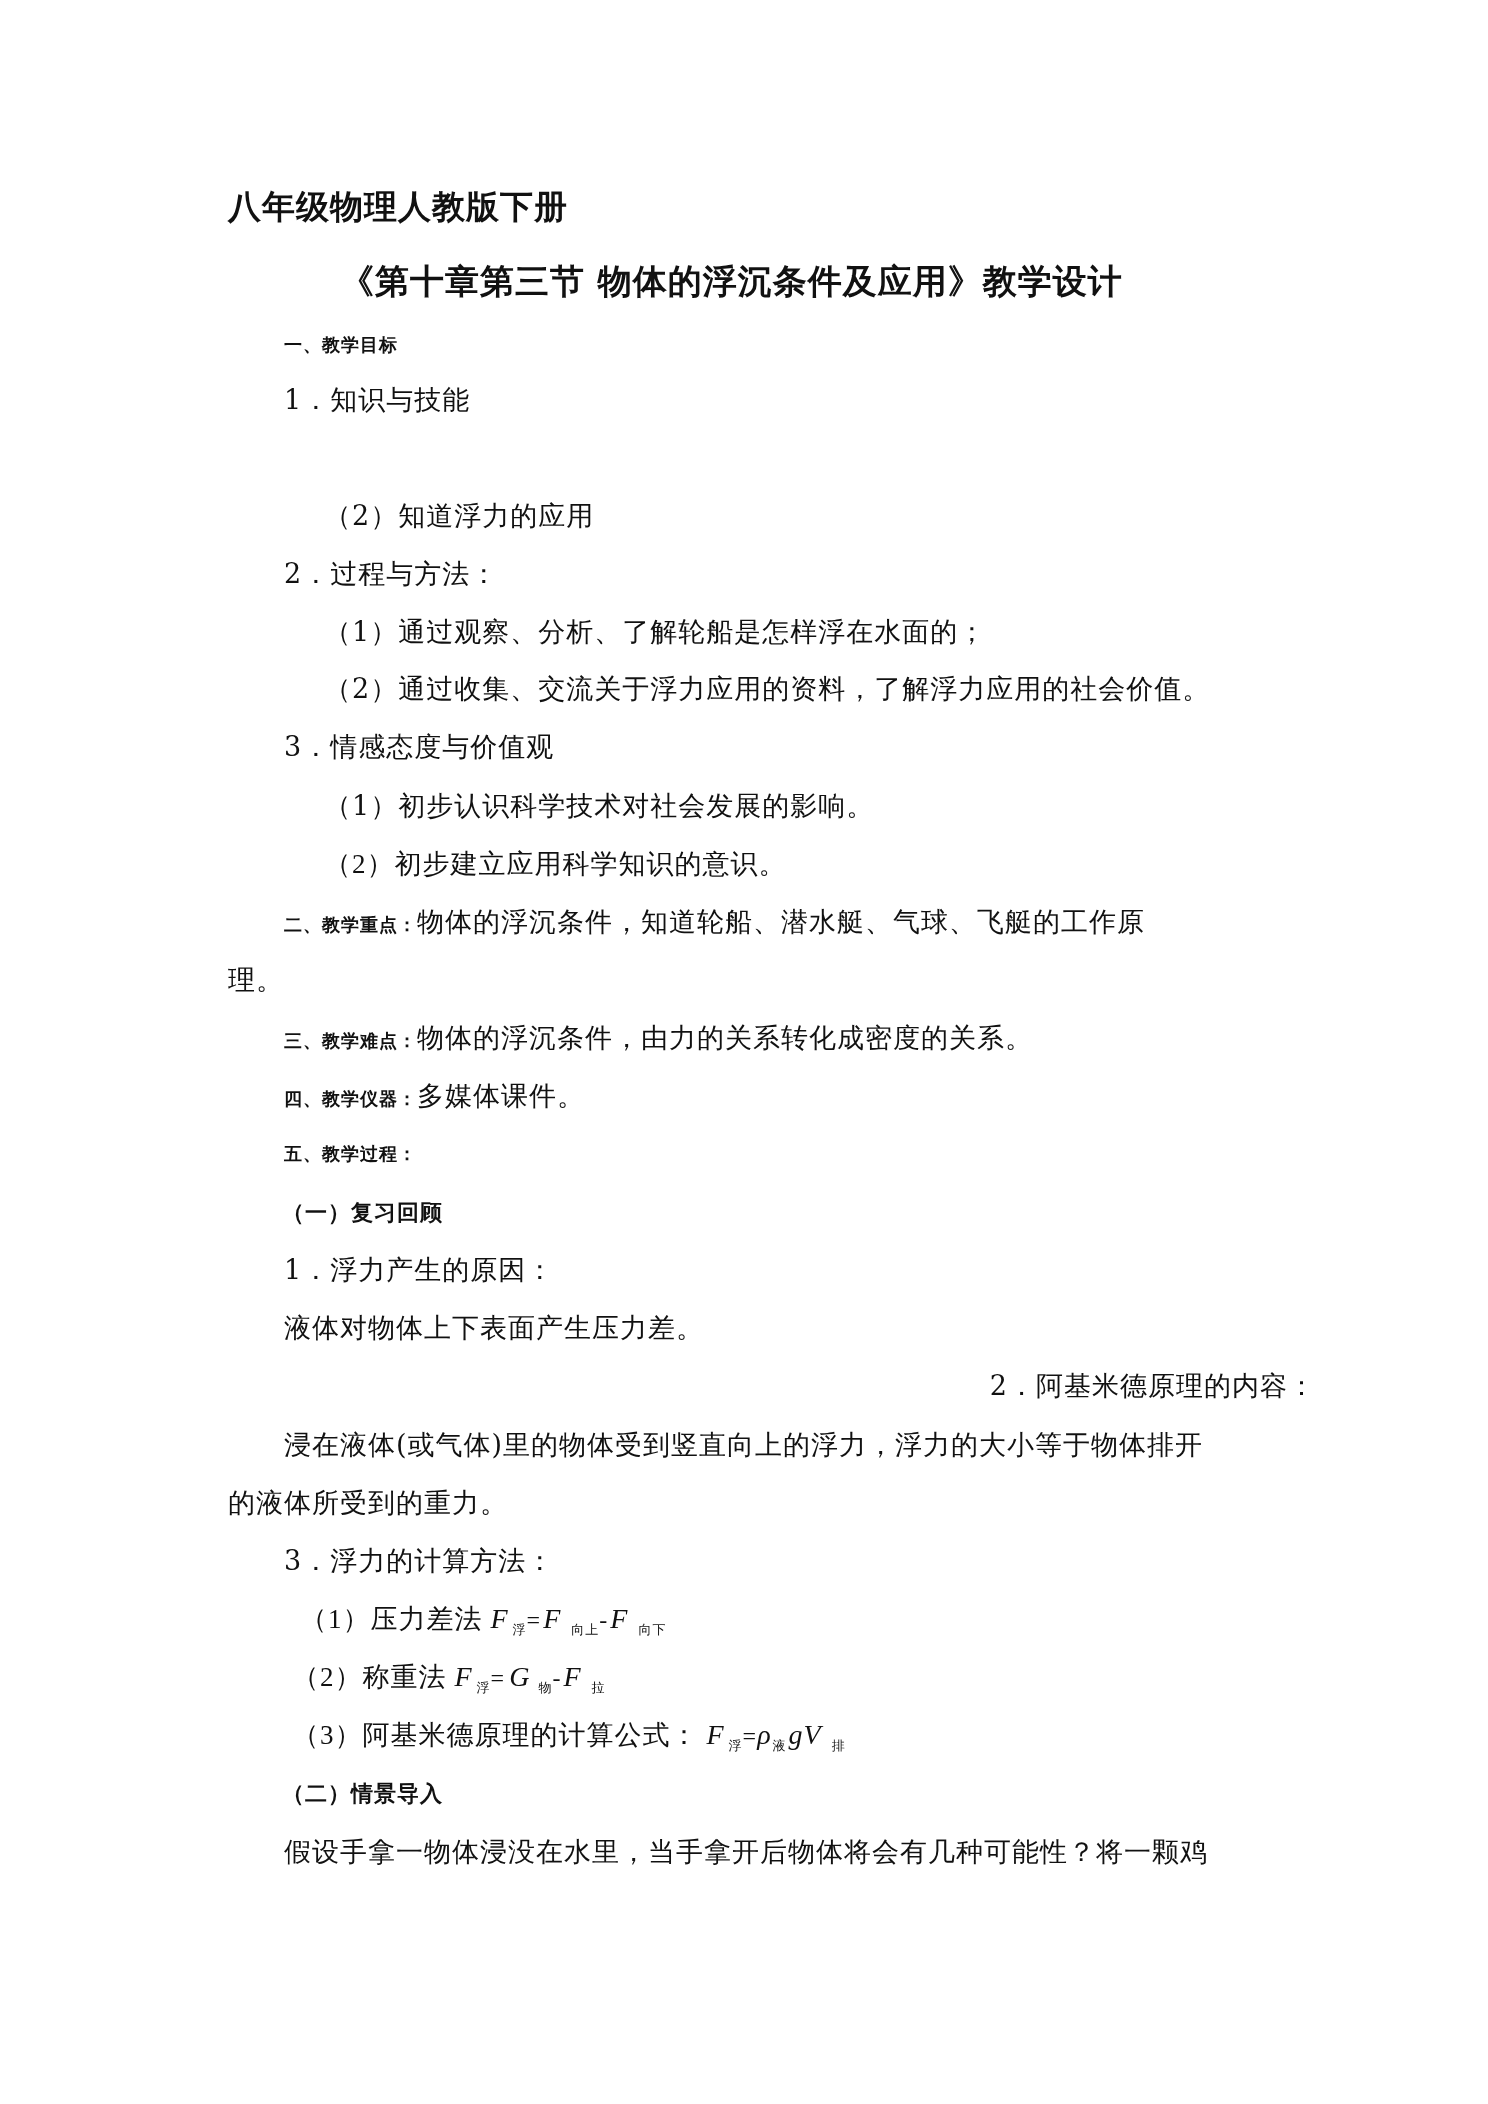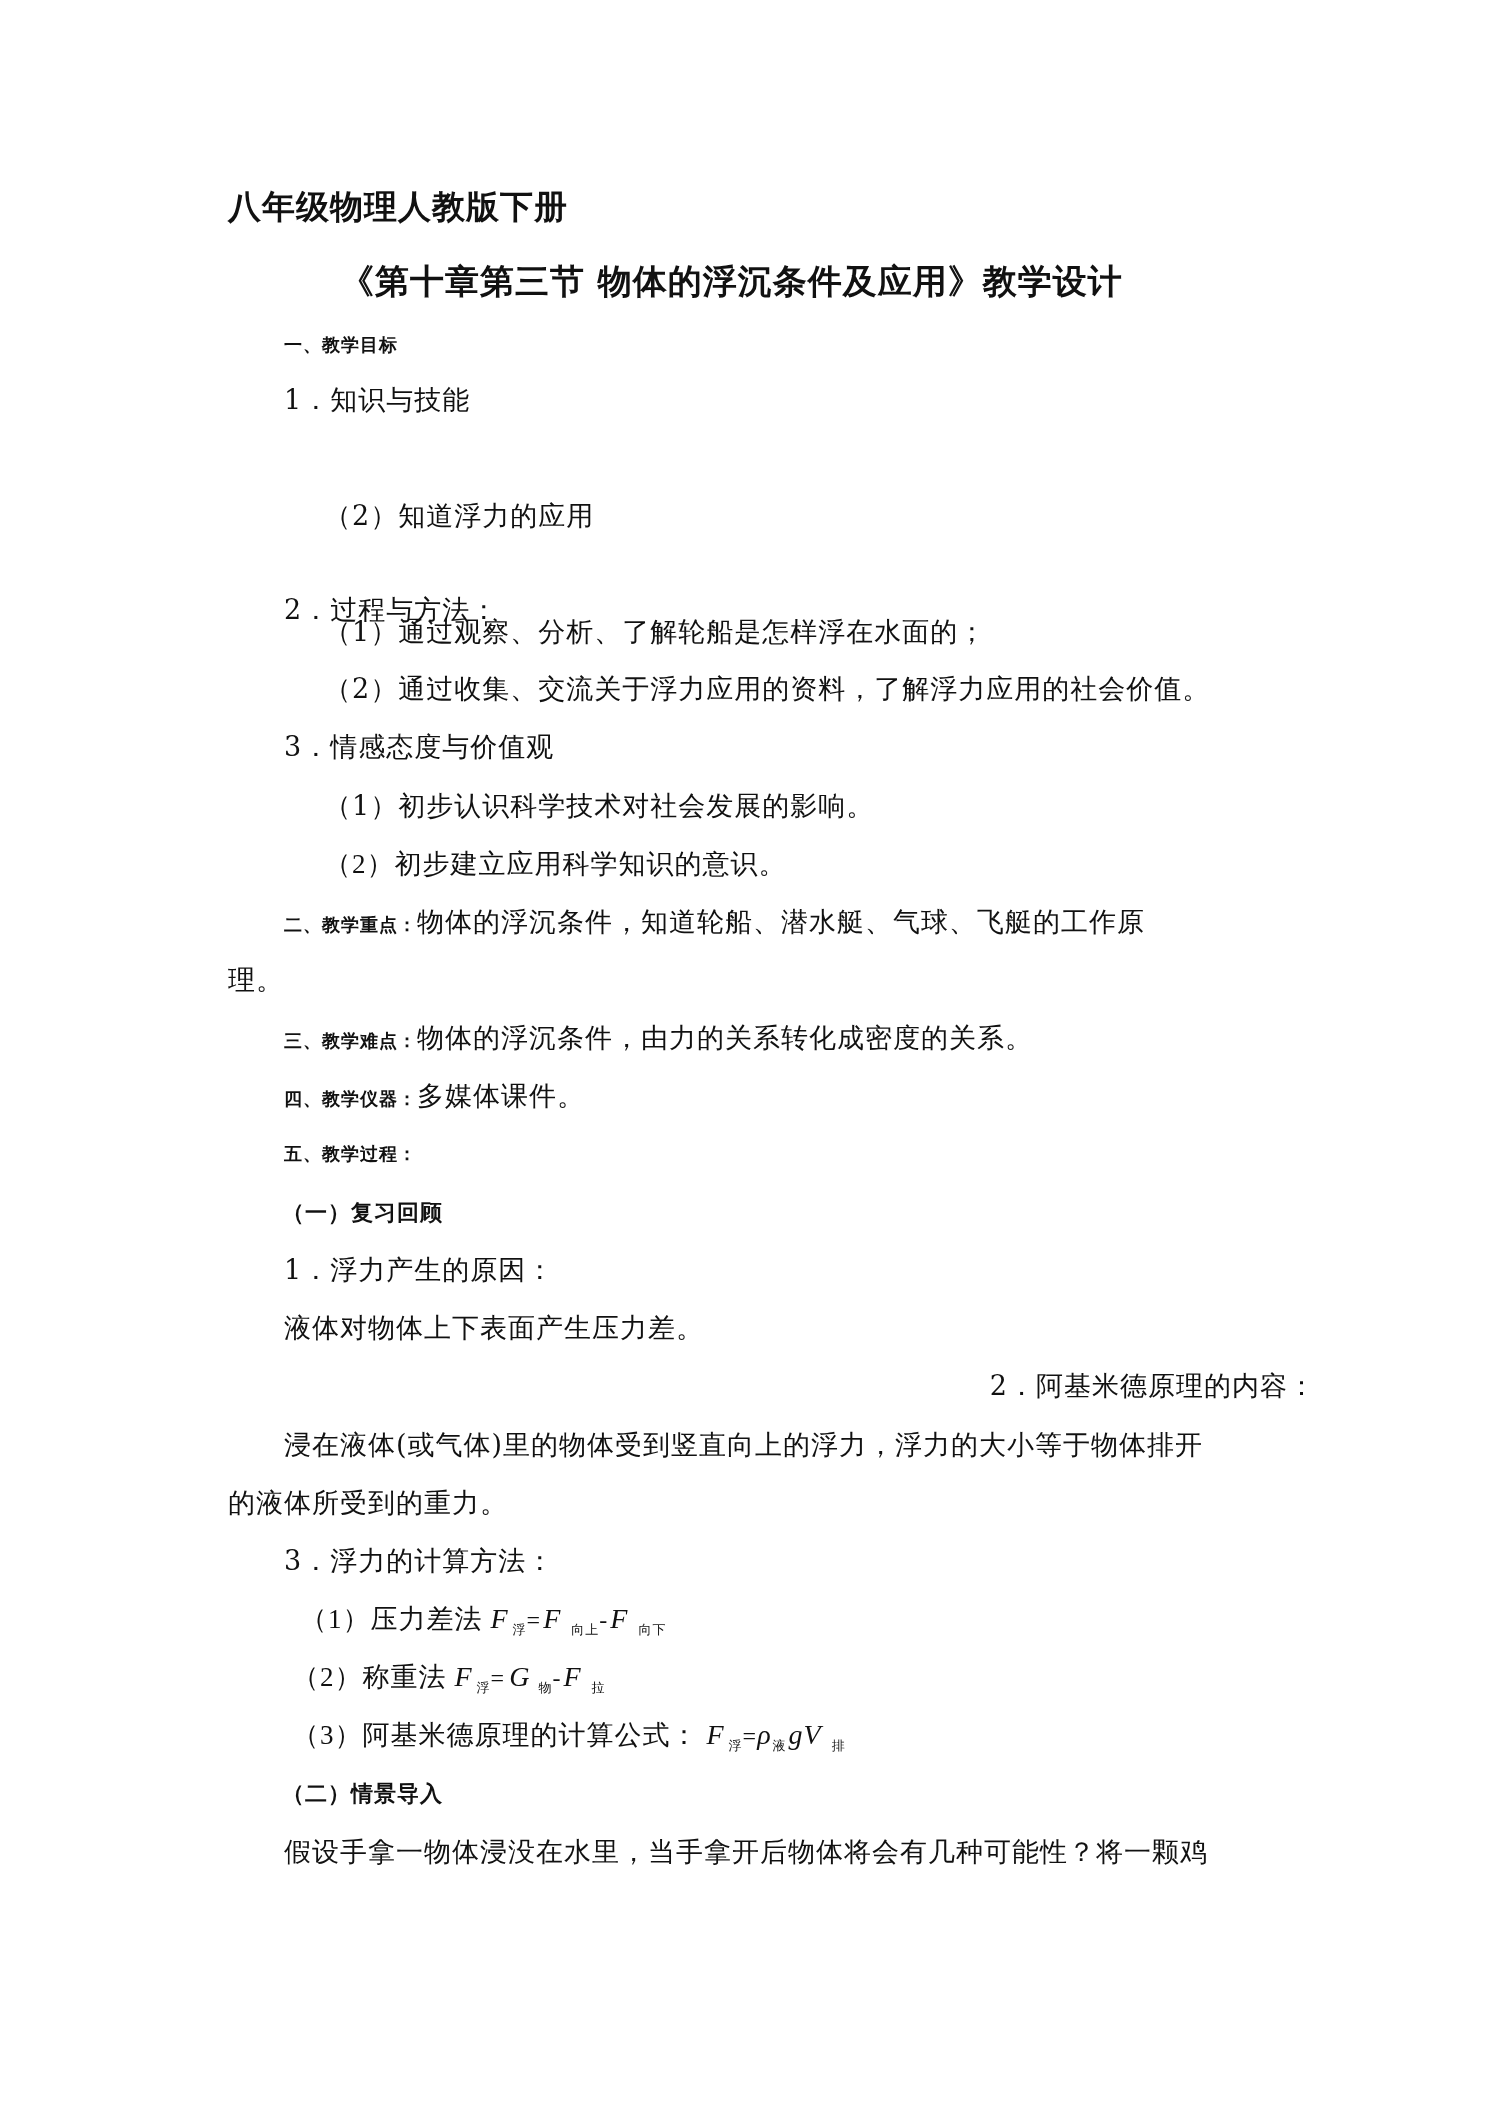--- a/index.html
+++ b/index.html
@@ -26,21 +26,21 @@
 
 <div class="page">
 
   <div class="line title" style="top:187px;">八年级物理人教版下册</div>
   <div class="line subtitle" style="top:261px;">《第十章第三节  物体的浮沉条件及应用》教学设计</div>
 
   <div class="line h-sec ind1" style="top:325px;">一、教学目标</div>
   <div class="line ind1" style="top:380px;">1．知识与技能</div>
   <div class="line ind2" style="top:496px;">（2）知道浮力的应用</div>
 
-  <div class="line ind1" style="top:554px;margin-top:36px;">2．过程与方法：</div>
+  <div class="line ind1" style="top:554px;">2．过程与方法：</div>
   <div class="line ind2" style="top:612px;">（1）通过观察、分析、了解轮船是怎样浮在水面的；</div>
   <div class="line ind2" style="top:669px;">（2）通过收集、交流关于浮力应用的资料，了解浮力应用的社会价值。</div>
 
   <div class="line ind1" style="top:727px;">3．情感态度与价值观</div>
   <div class="line ind2" style="top:786px;">（1）初步认识科学技术对社会发展的影响。</div>
   <div class="line ind2" style="top:844px;font-family:Liberation Serif, serif;">（2）初步建立应用科学知识的意识。</div>
 
   <div class="line ind1" style="top:902px;">
     <span class="h-sec">二、教学重点：</span><span>物体的浮沉条件，知道轮船、潜水艇、气球、飞艇的工作原</span>
   </div>

